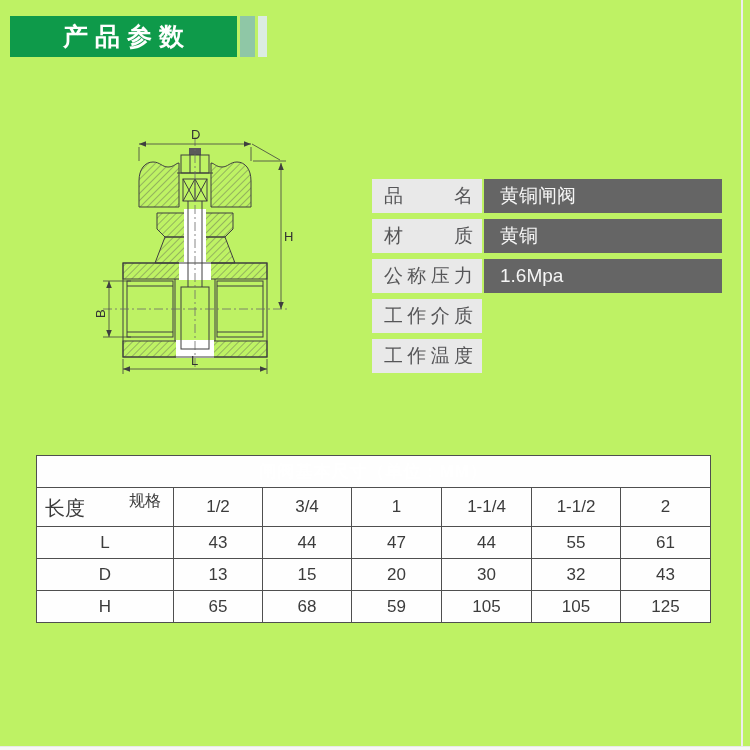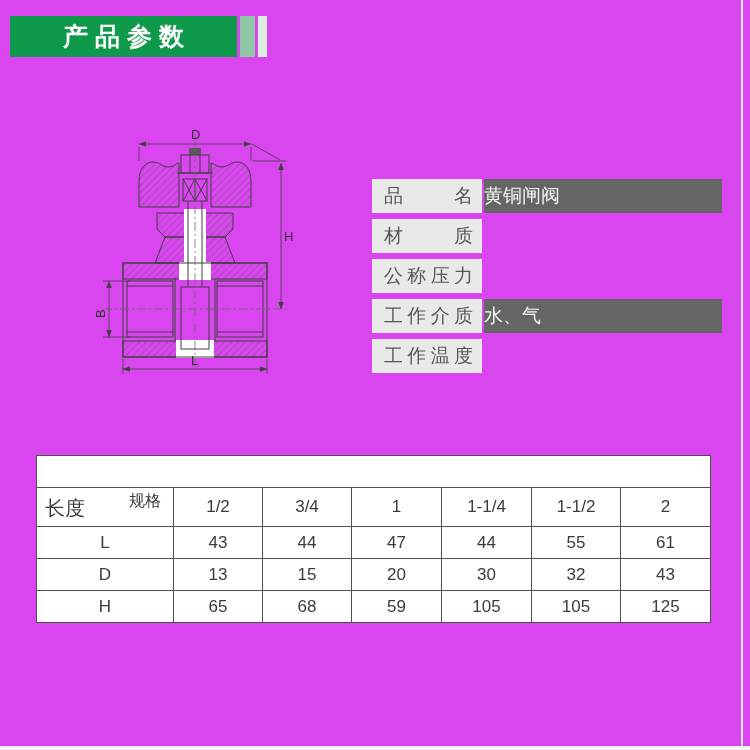--- a/index.html
+++ b/index.html
@@ -1,19 +1,19 @@
 <!DOCTYPE html>
 <html><head>
 <meta charset="utf-8">
 <style>
   * { margin:0; padding:0; box-sizing:border-box; }
   html,body { background:#fff; }
   body { font-family:"Liberation Sans","DejaVu Sans",sans-serif; }
   .page {
-    position:relative; width:750px; height:750px; background:#d946ef;
+    position:relative; width:750px; height:750px; background:#bef264;
     overflow:hidden; color:#3f3f3f;
   }
 
   
   .banner {
     position:absolute; left:10px; top:16px; width:227px; height:41px;
     background:#0e9a4a; color:#ffffff; display:flex; align-items:center;
     justify-content:center;
   }
   .banner-title {
@@ -40,21 +40,21 @@
     display:flex; flex-direction:column; row-gap:6px;
   }
   .spec-row { display:flex; column-gap:2px; height:34px; }
   .spec-label {
     width:110px; background:#e9e9e9; color:#565658; font-size:19px;
     display:flex; align-items:center; justify-content:space-between;
     padding:0 9px 0 12px;
   }
   .spec-value {
     flex:1; background:#656565; color:#f5f5f5; font-size:19px;
-    display:flex; align-items:center; white-space:nowrap;
+    display:flex; align-items:center; padding-left:16px; white-space:nowrap;
   }
 
   
   .dim-table-wrap { position:absolute; left:36px; top:455px; width:674px; }
   table.dim-table {
     width:674px; border-collapse:collapse; table-layout:fixed;
     font-size:17px; color:#3c3c3c;border-radius:13px;
   }
   table.dim-table td {
     border:1px solid #4f4f4f; text-align:center; vertical-align:middle;
@@ -187,37 +187,38 @@
           <span>品</span>
           <span>名</span>
         </div>
       <div class="spec-value">黄铜闸阀</div>
     </div>
     <div class="spec-row">
       <div class="spec-label">
           <span>材</span>
           <span>质</span>
         </div>
+      <div class="spec-value">黄铜</div>
     </div>
     <div class="spec-row">
       <div class="spec-label">
           <span>公</span>
           <span>称</span>
           <span>压</span>
           <span>力</span>
         </div>
+      <div class="spec-value">1.6Mpa</div>
     </div>
     <div class="spec-row">
       <div class="spec-label">
           <span>工</span>
           <span>作</span>
           <span>介</span>
           <span>质</span>
         </div>
-      <div class="spec-value">水、气</div>
     </div>
     <div class="spec-row">
       <div class="spec-label">
           <span>工</span>
           <span>作</span>
           <span>温</span>
           <span>度</span>
         </div>
     </div>
   </div>

